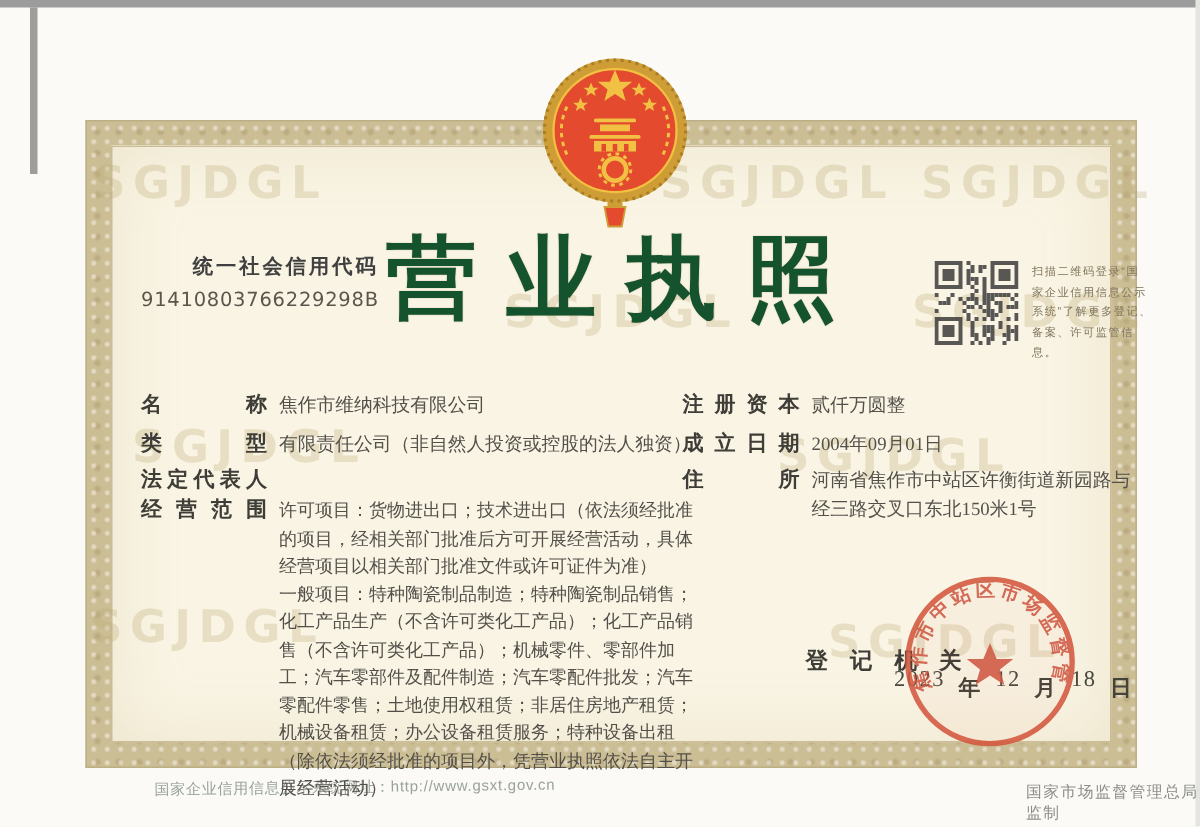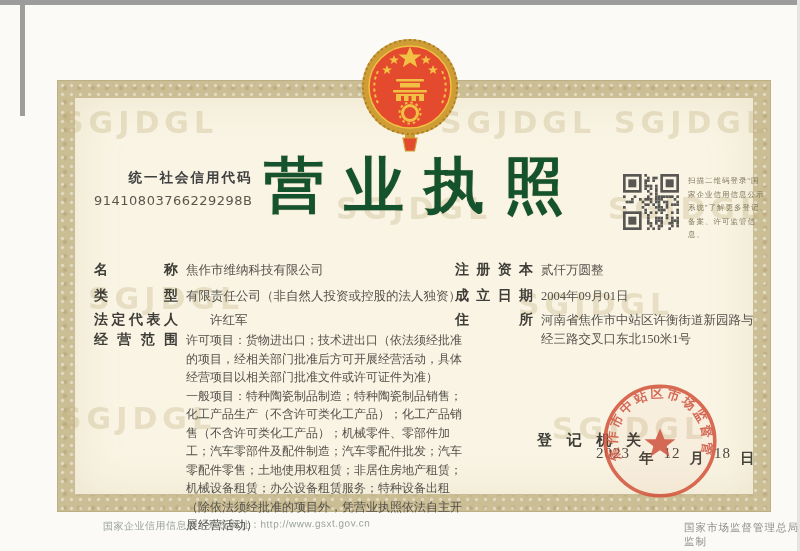--- a/index.html
+++ b/index.html
@@ -5,21 +5,21 @@
   html,body{margin:0;padding:0;}
   body{
     width:800px;height:551px;position:relative;overflow:hidden;
     background:#fbfaf6;
     font-family:"Liberation Sans", sans-serif;
   }
   .scan-top{position:absolute;left:0;top:0;width:800px;height:5px;background:#9c9c9c;}
   .scan-strip{position:absolute;left:20px;top:5px;width:5px;height:111px;background:#868686;opacity:.8;}
   .scan-right{position:absolute;right:0;top:0;width:3px;height:551px;background:#e4e4e0;}
 
-  .cert{position:absolute;left:57px;top:80px;width:701px;height:432px;padding-left:13px;}
+  .cert{position:absolute;left:57px;top:80px;width:701px;height:432px;}
   .cert-border{
     position:absolute;inset:0;
     background-color:#cbbd94;
     background-image:
       radial-gradient(circle, rgba(255,255,255,.45) 1px, rgba(0,0,0,0) 2.2px),
       radial-gradient(circle, rgba(140,118,70,.25) 1px, rgba(0,0,0,0) 3px);
     background-size:9px 9px, 14px 14px;
     border:1px solid #bcae85;
   }
   .cert-inner{
@@ -59,21 +59,21 @@
   .lab{font:700 14px "Liberation Sans",sans-serif;color:#3f3d37;
        text-align:justify;text-align-last:justify;word-break:keep-all;flex:none;}
   .lab-l{width:84px;}
   .lab-r{width:78px;}
   .val{font:12.5px/1.5 "Liberation Serif",serif;color:#53504a;margin-left:8px;}
   .val-l{width:276px;}
   .val-r{width:216px;}
   .pre{white-space:pre-line;line-height:18.5px;font-size:12px;}
 
   .r-l1{left:20px;top:164px;} .r-l2{left:20px;top:190px;}
-  .r-l3{left:20px;top:214px;gap:24px;} .r-l4{left:20px;top:234px;}
+  .r-l3{left:20px;top:214px;} .r-l4{left:20px;top:234px;}
   .r-r1{left:381px;top:164px;} .r-r2{left:381px;top:190px;} .r-r3{left:381px;top:214px;}
 
   .reg-label{position:absolute;left:463px;top:334px;width:104px;z-index:2;
     font:700 15px "Liberation Sans",sans-serif;color:#3f3d37;
     text-align:justify;text-align-last:justify;}
   .reg-date{position:absolute;left:522px;top:352px;z-index:2;display:flex;align-items:flex-end;color:#44423a;}
   .reg-date .num{font:15px "Liberation Serif",serif;position:relative;top:-6px;letter-spacing:1px;color:#4a4840;}
   .reg-date .unit{font:700 14.5px "Liberation Sans",sans-serif;letter-spacing:1px;}
   .reg-date .gap{width:9px;flex:none;}
 
@@ -286,21 +286,20 @@
     <div class="row r-l2">
       <div class="lab lab-l">类型</div>
       <div class="val val-l">有限责任公司（非自然人投资或控股的法人独资）</div>
     </div>
     <div class="row r-l1">
       <div class="lab lab-l">名称</div>
       <div class="val val-l">焦作市维纳科技有限公司</div>
     </div>
     <div class="row r-l3">
       <div class="lab lab-l">法定代表人</div>
-      <div class="val val-l">许红军</div>
     </div>
     <div class="row r-l4">
       <div class="lab lab-l">经营范围</div>
       <div class="val val-l pre">许可项目：货物进出口；技术进出口（依法须经批准的项目，经相关部门批准后方可开展经营活动，具体经营项目以相关部门批准文件或许可证件为准）
 一般项目：特种陶瓷制品制造；特种陶瓷制品销售；化工产品生产（不含许可类化工产品）；化工产品销售（不含许可类化工产品）；机械零件、零部件加工；汽车零部件及配件制造；汽车零配件批发；汽车零配件零售；土地使用权租赁；非居住房地产租赁；机械设备租赁；办公设备租赁服务；特种设备出租（除依法须经批准的项目外，凭营业执照依法自主开展经营活动）</div>
     </div>
 
     <div class="row r-r1">
       <div class="lab lab-r">注册资本</div>
       <div class="val val-r">贰仟万圆整</div>

